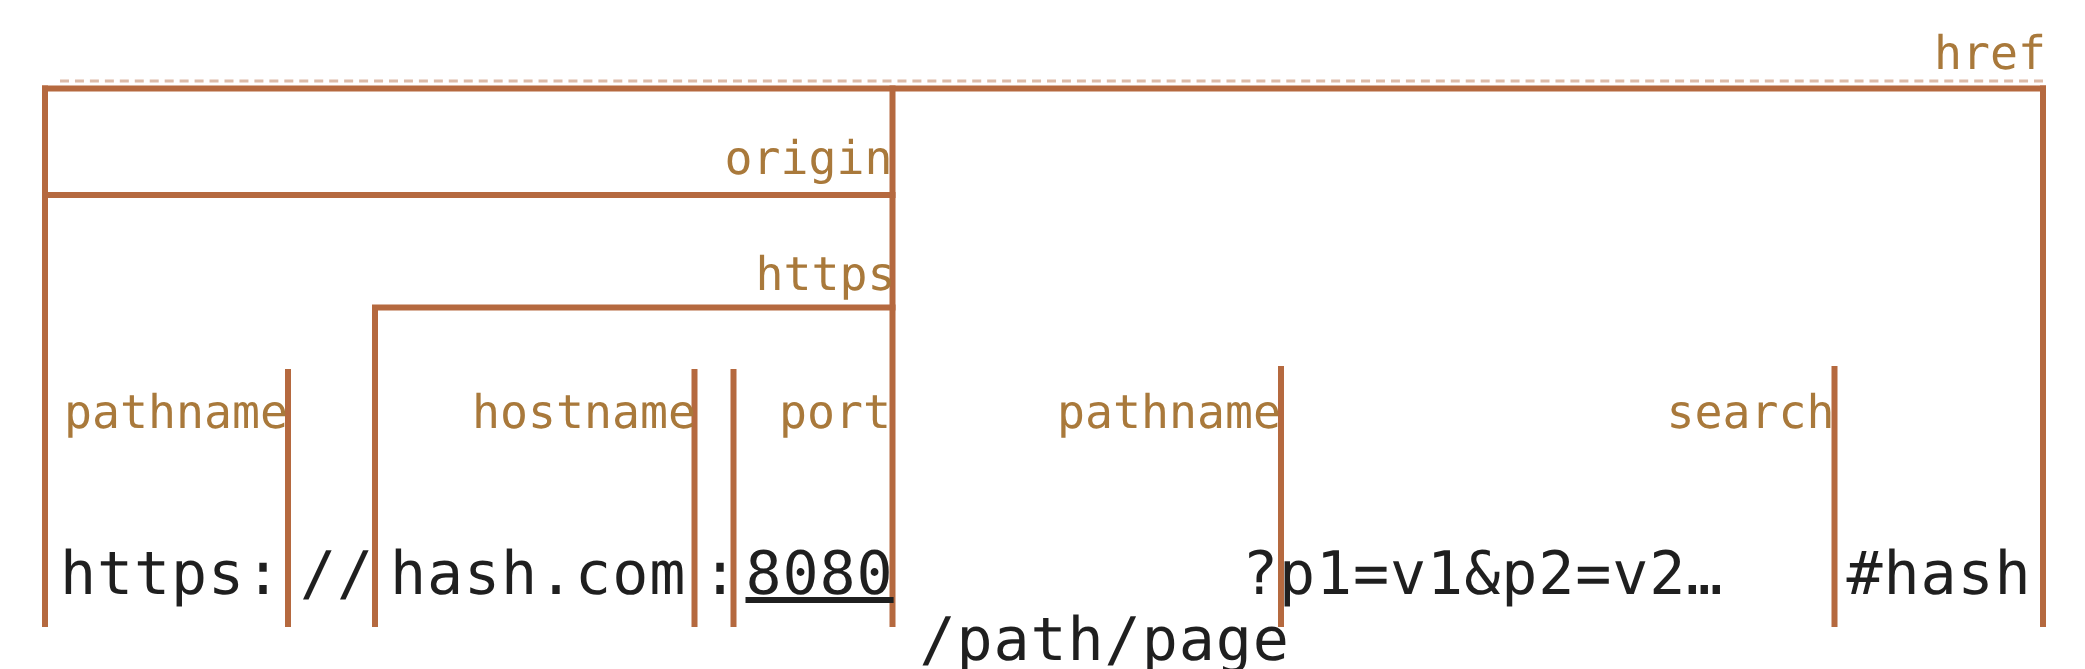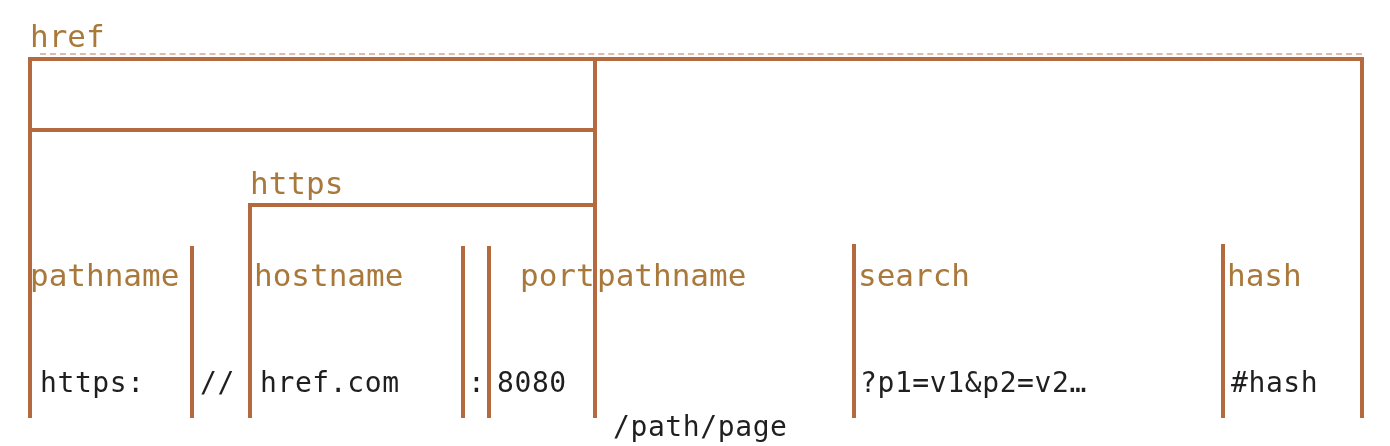--- a/index.html
+++ b/index.html
@@ -34,28 +34,28 @@
     position:absolute;
     height:0;
     border-top:2px dashed var(--line);
     opacity:0.45;
   }
   .lbl{
     position:absolute;
     color:var(--label);
     font-size:31px;
     line-height:32px;
-    text-align:left;
+    text-align:right;
     white-space:nowrap;
   }
   .urlpart{
     position:absolute;
     top:362px;
     color:var(--url-text);
-    font-size:28px;
+    font-size:40px;
     line-height:42px;
     letter-spacing:0.6px;
     white-space:nowrap;
   }
 </style>
 </head>
 <body>
 
 <div class="canvas">
 
@@ -69,31 +69,31 @@
   <div class="vline" style="left:28px;top:57px;height:361px;"></div>
   <div class="vline" style="left:1360px;top:57px;height:361px;"></div>
   <div class="vline" style="left:593px;top:57px;height:361px;"></div>
   <div class="vline" style="left:248px;top:204px;height:214px;"></div>
   <div class="vline" style="left:190px;top:246px;height:172px;"></div>
   <div class="vline" style="left:461px;top:246px;height:172px;"></div>
   <div class="vline" style="left:487px;top:246px;height:172px;"></div>
   <div class="vline" style="left:852px;top:244px;height:174px;"></div>
   <div class="vline" style="left:1221px;top:244px;height:174px;"></div>
 
+  <div class="lbl" style="left:30px;top:90px;width:565px;">origin</div>
   <div class="lbl" style="left:250px;top:167px;width:347px;">https</div>
 
   <div class="lbl" style="left:30px;top:259px;width:162px;">pathname</div>
   <div class="lbl" style="left:254px;top:259px;width:210px;">hostname</div>
-  <div class="lbl" style="left:492px;top:259px;width:102px;padding-left:28px;">port</div>
+  <div class="lbl" style="left:492px;top:259px;width:102px;">port</div>
   <div class="lbl" style="left:597px;top:259px;width:257px;">pathname</div>
   <div class="lbl" style="left:858px;top:259px;width:365px;">search</div>
-  <div class="lbl" style="left:1227px;top:259px;width:133px;">hash</div>
 
   <div class="urlpart" style="left:40px;">https:</div>
   <div class="urlpart" style="left:200px;">//</div>
-  <div class="urlpart" style="left:260px;">href.com</div>
+  <div class="urlpart" style="left:260px;">hash.com</div>
   <div class="urlpart" style="left:468px;">:</div>
-  <div class="urlpart" style="left:497px;">8080</div>
+  <div class="urlpart" style="left:497px;text-decoration:underline;">8080</div>
   <div class="urlpart" style="left:613px;margin-top:44px;">/path/page</div>
-  <div class="urlpart" style="left:860px;">?p1=v1&amp;p2=v2…</div>
+  <div class="urlpart" style="left:828px;">?p1=v1&amp;p2=v2…</div>
   <div class="urlpart" style="left:1231px;text-align:right;">#hash</div>
 
 </div>
 
 </body></html>

